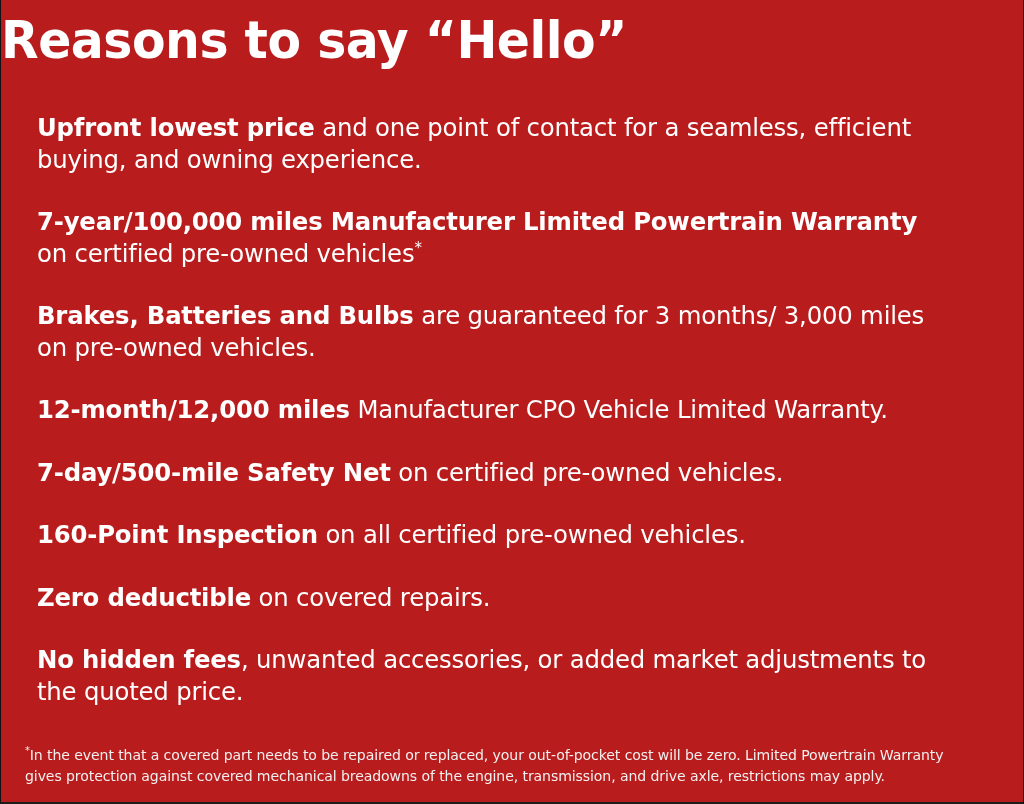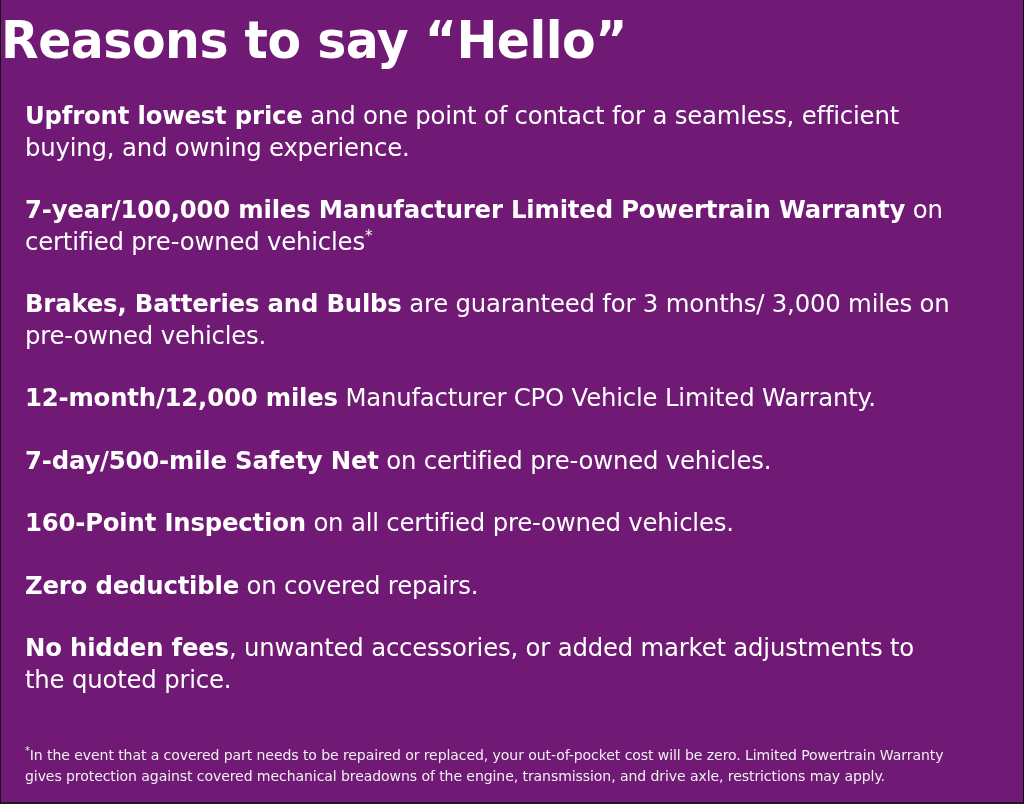--- a/index.html
+++ b/index.html
@@ -11,21 +11,21 @@
     height: 804px;
     background: #000000;
     overflow: hidden;
     font-family: "Liberation Sans", sans-serif;
   }
 
   #slide {
     position: relative;
     width: 1024px;
     height: 804px;
-    background: #701a75;
+    background: #b91c1c;
     box-sizing: border-box;
     border-bottom: 2px solid #1c1c1c;
     border-left: 1px solid #121212;
     border-right: 1px solid #0a0a0a;
     overflow: hidden;
   }
 
   
   #title {
     color: #ffffff;
@@ -37,21 +37,21 @@
     margin: 0;
     padding-top: 9px;
     white-space: nowrap;
     transform: scaleX(0.94);
     transform-origin: left center;
   }
 
   
   #reasons {
     list-style: none;
-    margin: 0;
+    margin: 12px;
     padding: 0;
     position: absolute;
     left: 24px;
     top: 100px;
     right: 24px;
   }
 
   #reasons li {
     color: #ffffff;
     font-family: "DejaVu Sans", sans-serif;

